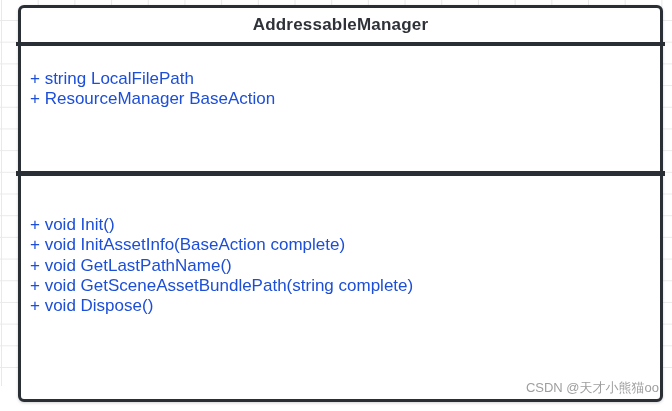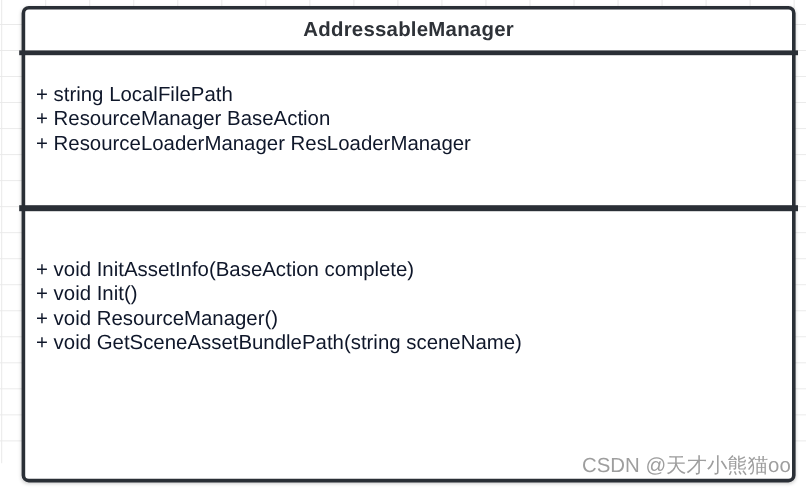--- a/index.html
+++ b/index.html
@@ -69,48 +69,48 @@
   }
   .uml-methods {
     flex: 1 1 auto;
     box-sizing: border-box;
     padding: 39px 8px 0 9px;
     overflow: hidden;
   }
   .member-row {
     font-size: 17px;
     line-height: 20.3px;
-    color: #0f172a;
+    color: #1d4ed8;
     white-space: pre;
   }
   .watermark {
     position: absolute;
     right: 1px;
     bottom: 1px;
-    font-size: 17px;
+    font-size: 13px;
     line-height: 20px;
     color: #9e9e9e;
     text-shadow: 1px 1px 0 #ffffff, -1px -1px 0 rgba(255,255,255,0.7);
     white-space: nowrap;
   }
 </style>
 </head>
 <body>
 
 <div class="canvas">
   <div class="uml-class">
     <div class="uml-title">AddressableManager</div>
     <div class="uml-divider"></div>
     <div class="uml-fields">
         <div class="member-row">+ string LocalFilePath</div>
         <div class="member-row">+ ResourceManager BaseAction</div>
-        <div class="member-row">+ ResourceLoaderManager ResLoaderManager</div>
       </div>
     <div class="uml-divider thick"></div>
     <div class="uml-methods">
+        <div class="member-row">+ void Init()</div>
         <div class="member-row">+ void InitAssetInfo(BaseAction complete)</div>
-        <div class="member-row">+ void Init()</div>
-        <div class="member-row">+ void ResourceManager()</div>
-        <div class="member-row">+ void GetSceneAssetBundlePath(string sceneName)</div>
+        <div class="member-row">+ void GetLastPathName()</div>
+        <div class="member-row">+ void GetSceneAssetBundlePath(string complete)</div>
+        <div class="member-row">+ void Dispose()</div>
       </div>
     <div class="watermark">CSDN @天才小熊猫oo</div>
   </div>
 </div>
 
 </body></html>

